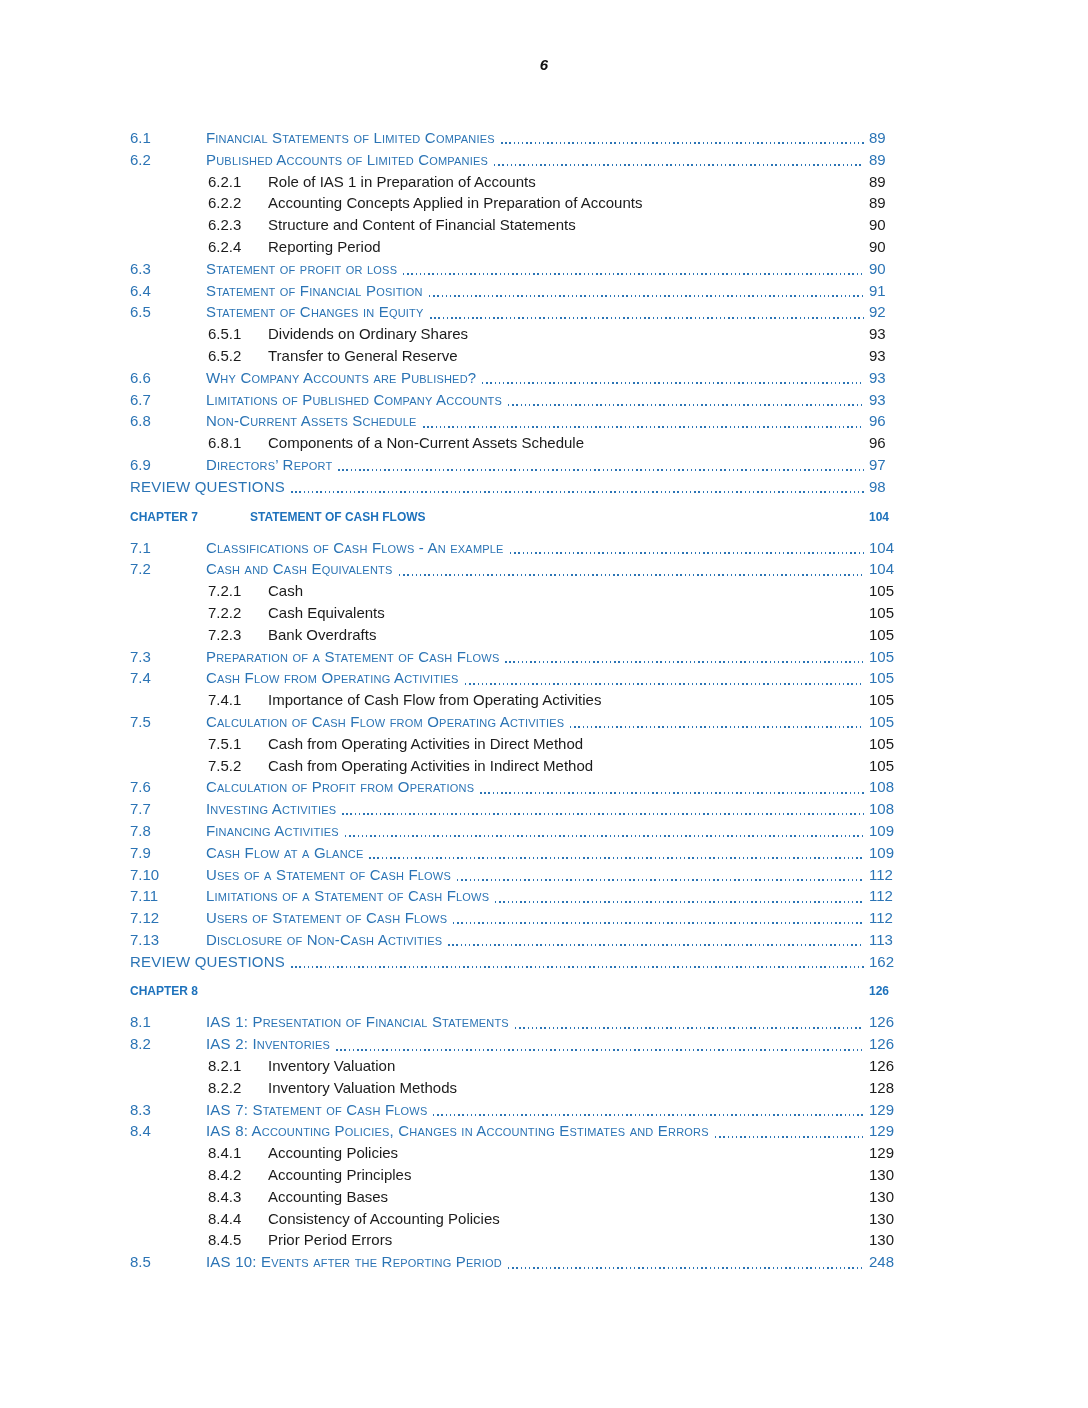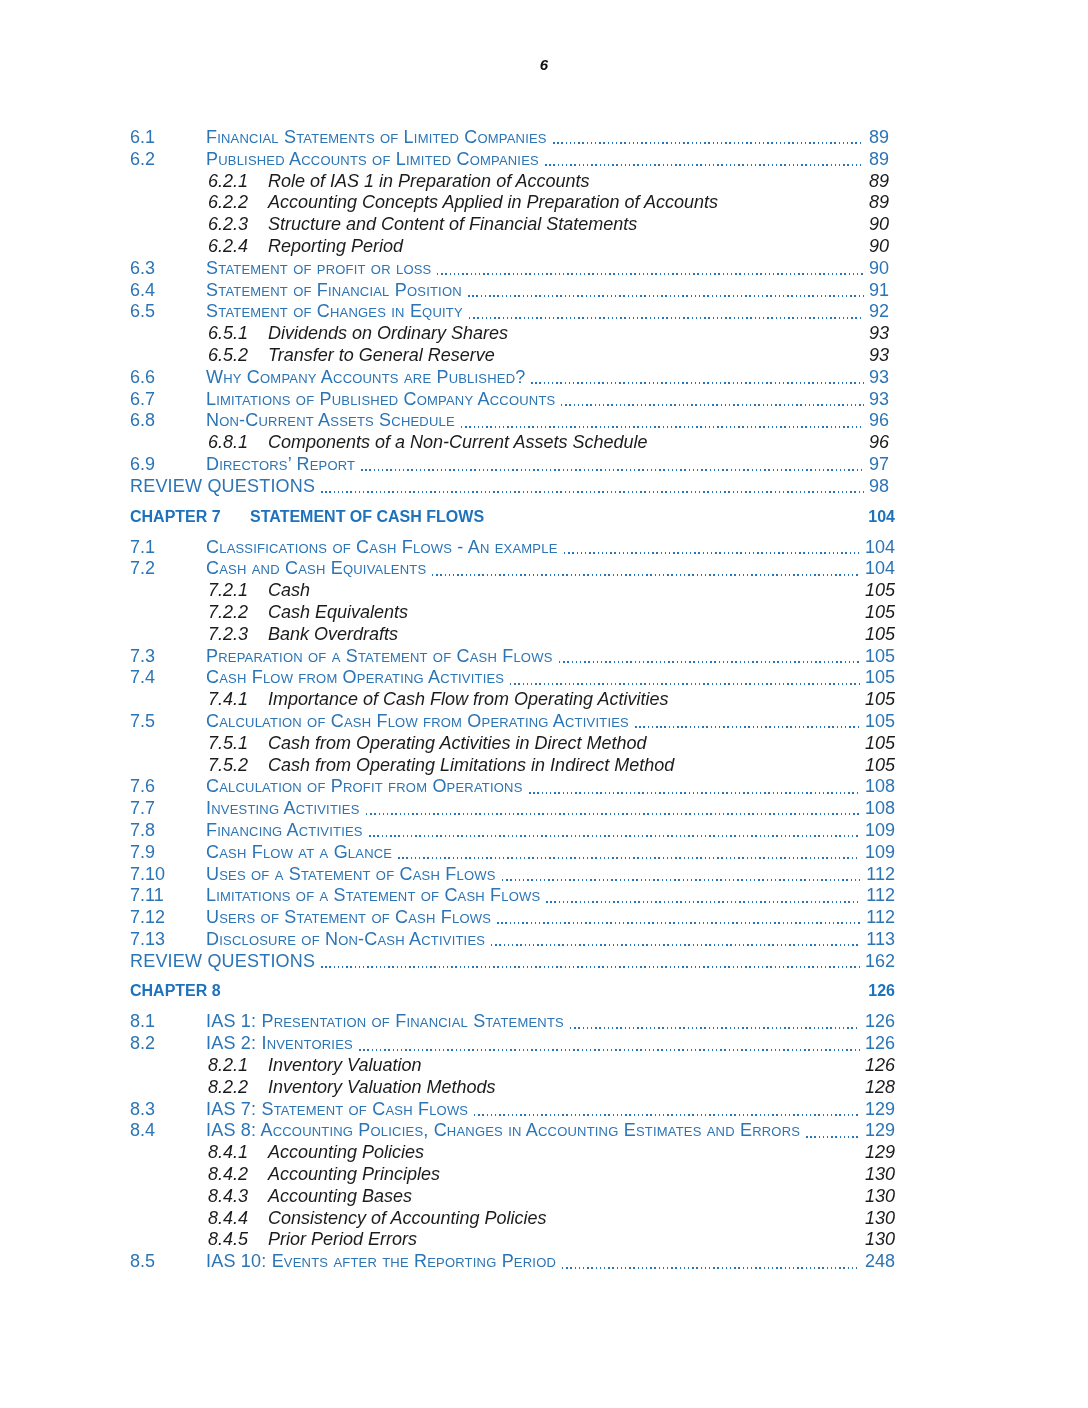--- a/index.html
+++ b/index.html
@@ -27,30 +27,30 @@
     color: #111;
   }
   .toc {
     margin: 54px 193px 0 130px;
   }
   .row {
     display: flex;
     align-items: baseline;
     height: 21.8px;
     line-height: 21.8px;
-    font-size: 18px;
+    font-size: 15px;
     white-space: nowrap;
   }
   .row.main, .row.review { color: var(--entry-blue); }
   .row.main .title, .row.review .title {
     font-variant: small-caps;
     letter-spacing: 0.2px;
   }
   .row .num { flex: 0 0 76px; }
-  .row.sub { padding-left: 78px; color: var(--text-black); font-style: italic; }
+  .row.sub { padding-left: 78px; color: var(--text-black); }
   .row.sub .num { flex: 0 0 60px; }
   .title { flex: 0 0 auto; }
   .leader {
     flex: 1 1 auto;
     height: 2px;
     align-self: flex-end;
     margin: 0 5px 4.5px 6px;
     background-image: repeating-linear-gradient(
       to right,
       var(--entry-blue) 0 1.5px,
@@ -59,21 +59,21 @@
   }
   .spacer { flex: 1 1 auto; }
   .pagenum {
     flex: 0 0 auto;
     min-width: 26px;
     text-align: left;
   }
   .row.chapter {
     height: 22px;
     line-height: 22px;
-    font-size: 16px;
+    font-size: 12px;
     font-weight: bold;
     color: var(--chapter-blue);
     margin: 8px 0 9px 0;
   }
   .row.chapter .chlabel { flex: 0 0 120px; }
   .row.chapter .chtitle { flex: 0 0 auto; }
 </style>
 </head>
 <body>
 
@@ -242,21 +242,21 @@
         <span class="pagenum">105</span>
       </div>
       <div class="row sub">
         <span class="num">7.5.1</span>
         <span class="title">Cash from Operating Activities in Direct Method</span>
         <span class="spacer"></span>
         <span class="pagenum">105</span>
       </div>
       <div class="row sub">
         <span class="num">7.5.2</span>
-        <span class="title">Cash from Operating Limitations in Indirect Method</span>
+        <span class="title">Cash from Operating Activities in Indirect Method</span>
         <span class="spacer"></span>
         <span class="pagenum">105</span>
       </div>
       <div class="row main">
         <span class="num">7.6</span>
         <span class="title">Calculation of Profit from Operations</span>
         <span class="leader"></span>
         <span class="pagenum">108</span>
       </div>
       <div class="row main">

